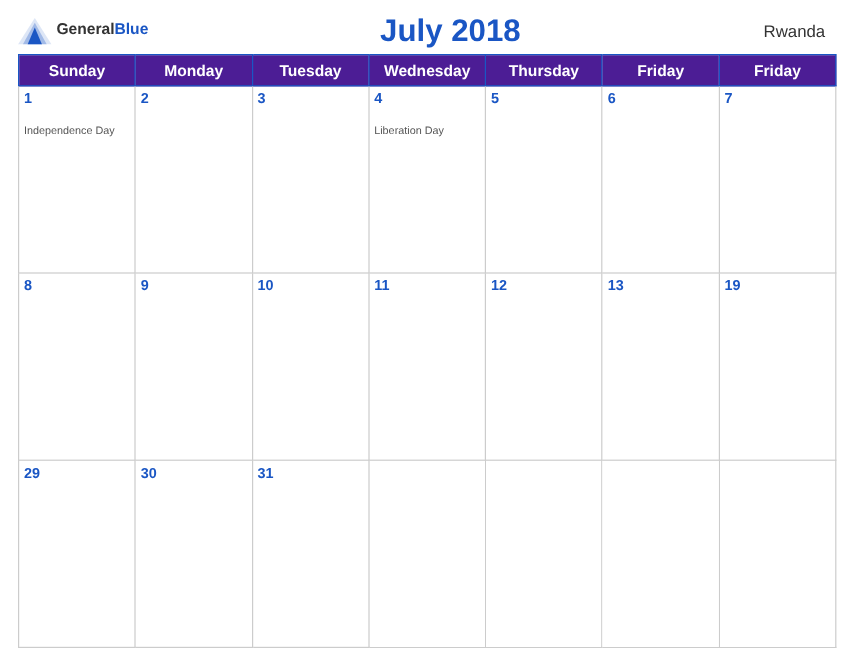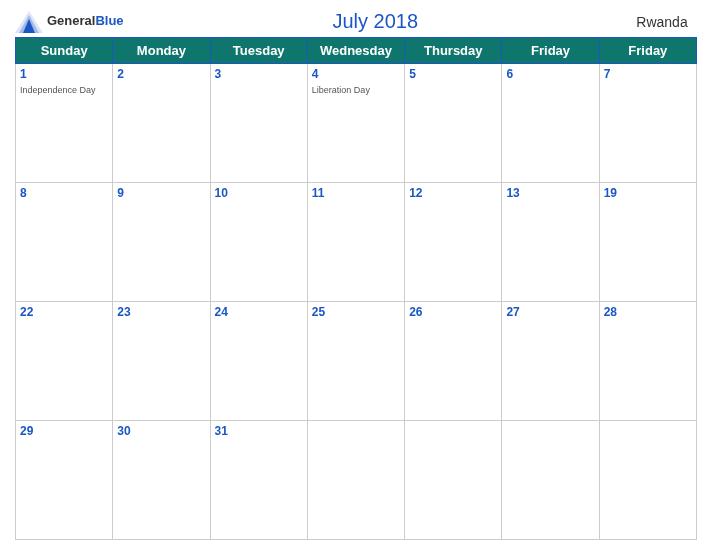--- a/index.html
+++ b/index.html
@@ -37,42 +37,42 @@
       font-weight: bold;
       color: #1a56c4;
     }
 
     .logo-icon {
       width: 28px;
       height: 22px;
     }
 
     .month-title {
-      font-size: 20px;
+      font-size: 26px;
       color: #1a56c4;
-      font-weight: normal;
+      font-weight: bold;
       text-align: center;
       flex: 1;
     }
 
     .country-label {
       font-size: 14px;
       color: #333;
       min-width: 70px;
       text-align: center;
     }
 
     .calendar-table {
       width: 100%;
       border-collapse: collapse;
       flex: 1;
     }
 
     .calendar-table thead tr th {
-      background-color: #0f766e;
+      background-color: #4c1d95;
       color: #fff;
       font-size: 13px;
       font-weight: bold;
       padding: 5px 3px;
       text-align: center;
       border: 1px solid #1a56c4;
     }
 
     .calendar-table tbody tr td {
       border: 1px solid #ccc;
@@ -87,21 +87,21 @@
       font-size: 12px;
       color: #1a56c4;
       font-weight: bold;
       display: block;
     }
 
     .holiday-name {
       font-size: 9px;
       color: #555;
       display: block;
-      margin-top: 4px;
+      margin-top: 15px;
       line-height: 1.2;
     }
 
     .empty-cell {
       background: #fff;
     }
   </style>
 </head>
 <body>
 
@@ -177,43 +177,20 @@
         </td>
         <td>
           <span class="day-number">13</span>
         </td>
         <td>
           <span class="day-number">19</span>
         </td>
       </tr>
       <tr>
         <td>
-          <span class="day-number">22</span>
-        </td>
-        <td>
-          <span class="day-number">23</span>
-        </td>
-        <td>
-          <span class="day-number">24</span>
-        </td>
-        <td>
-          <span class="day-number">25</span>
-        </td>
-        <td>
-          <span class="day-number">26</span>
-        </td>
-        <td>
-          <span class="day-number">27</span>
-        </td>
-        <td>
-          <span class="day-number">28</span>
-        </td>
-      </tr>
-      <tr>
-        <td>
           <span class="day-number">29</span>
         </td>
         <td>
           <span class="day-number">30</span>
         </td>
         <td>
           <span class="day-number">31</span>
         </td>
         <td class="empty-cell"></td>
         <td class="empty-cell"></td>

